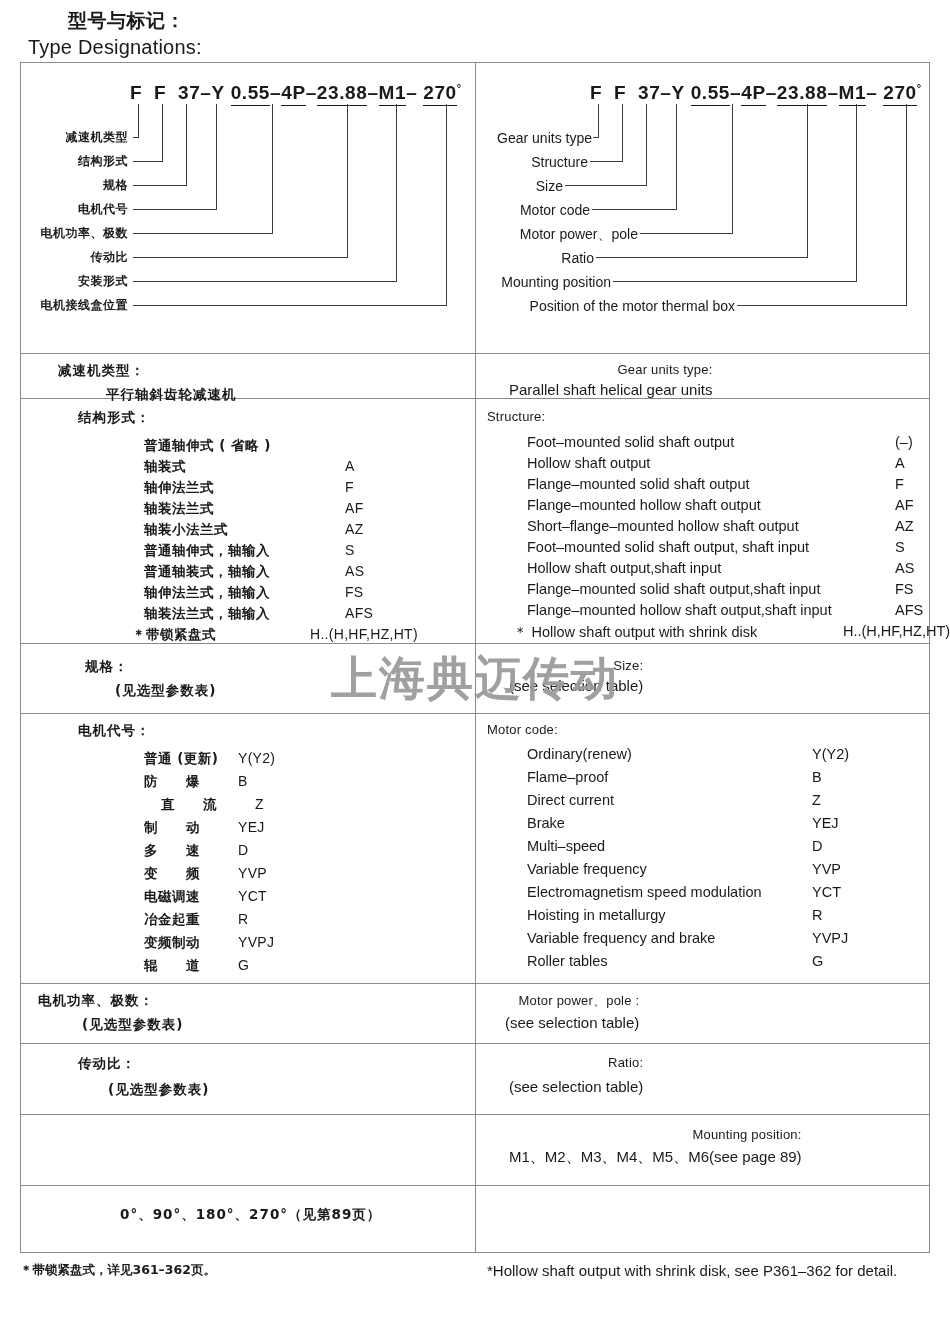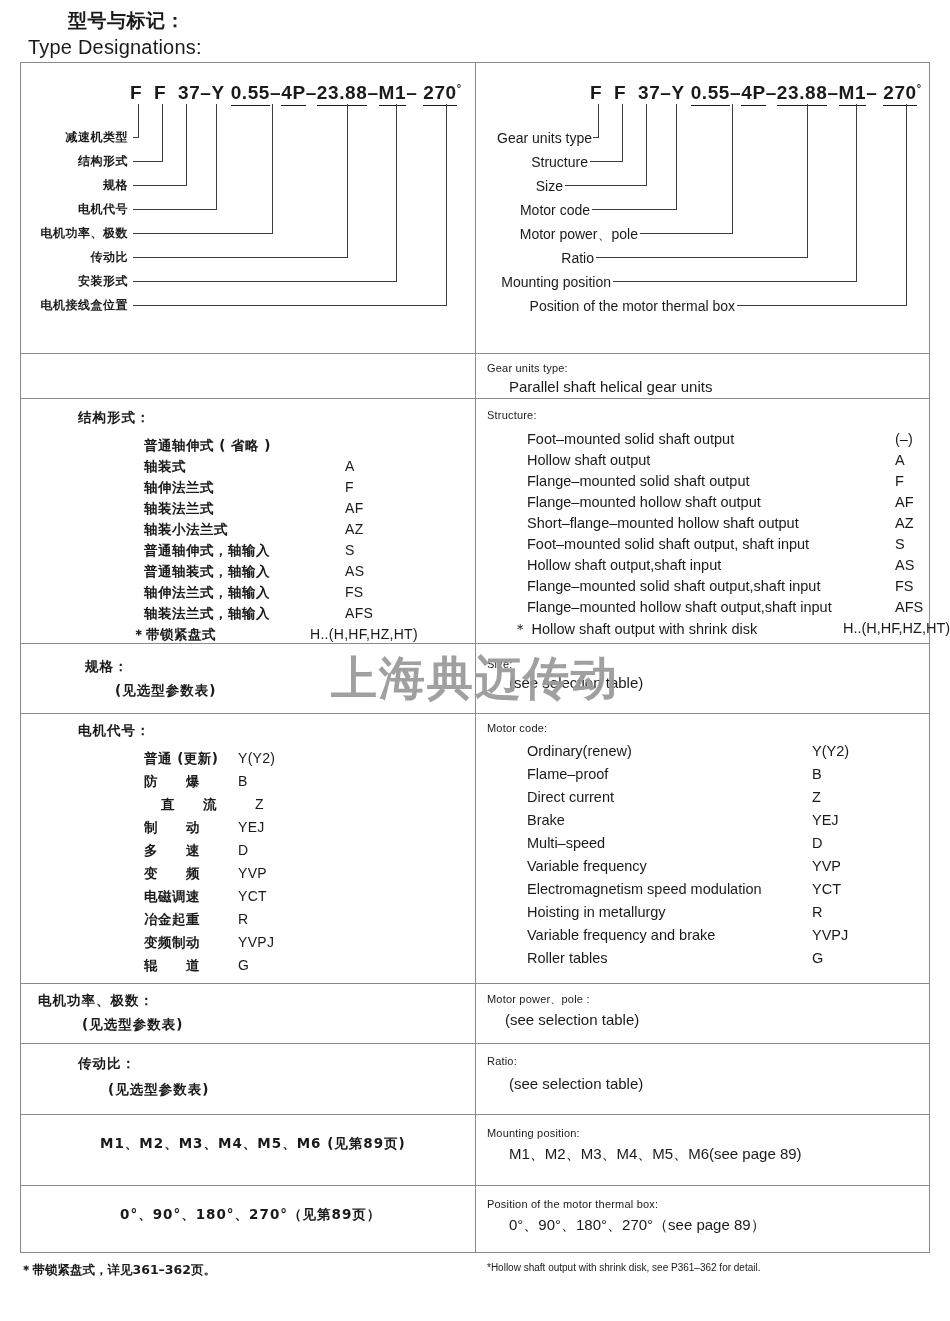--- a/index.html
+++ b/index.html
@@ -61,21 +61,21 @@
   }
   .lbl.en{font-size:14px;}
 
   
   .cell{position:absolute;box-sizing:border-box;}
   .sec-title{font-size:14px;font-weight:bold;white-space:nowrap;}
   .sec-title.cn{
     font-family:"DejaVu Sans","Liberation Sans",sans-serif;
     font-size:13.5px;letter-spacing:1px;
   }
-  .sec-title.en{font-weight:normal;font-size:11px;letter-spacing:.2px;}
+  .sec-title.en{font-weight:normal;font-size:13px;letter-spacing:.2px;text-align:right;}
   .sec-sub{font-size:14px;white-space:nowrap;}
   .sec-sub.cn{
     font-family:"DejaVu Sans","Liberation Sans",sans-serif;
     font-size:13.5px;font-weight:bold;letter-spacing:1px;
   }
   .sec-sub.en{font-size:15px;}
 
   .listrow{position:relative;height:21px;white-space:nowrap;}
   .listrow .nm{position:absolute;left:0;top:0;}
   .listrow .cd{position:absolute;top:0;}
@@ -87,21 +87,21 @@
            font-family:"Liberation Sans",sans-serif;}
   .en-item{font-size:14.5px;letter-spacing:0;}
   .en-code{font-size:14.5px;}
 
   
   .fnote{position:absolute;font-size:12.5px;white-space:nowrap;}
   .fnote.cn{
     font-family:"DejaVu Sans","Liberation Sans",sans-serif;
     font-weight:bold;font-size:12.5px;
   }
-  .fnote.en{font-size:10px;}
+  .fnote.en{font-size:15px;}
 
   
   .watermark{
     position:absolute;left:0;right:0;top:648px;
     text-align:center;
     font-family:"DejaVu Sans","Liberation Sans",sans-serif;
     font-size:46px;font-weight:bold;letter-spacing:2px;
     color:#9b9b9b;
     opacity:.95;
     pointer-events:none;
@@ -192,20 +192,24 @@
     <div class="lbl en" style="left:484px;width:108px;top:130px;">Gear units type</div>
     <div class="lbl en" style="left:484px;width:104px;top:154px;">Structure</div>
     <div class="lbl en" style="left:484px;width:79px;top:178px;">Size</div>
     <div class="lbl en" style="left:484px;width:106px;top:202px;">Motor code</div>
     <div class="lbl en" style="left:484px;width:154px;top:226px;">Motor power、pole</div>
     <div class="lbl en" style="left:484px;width:110px;top:250px;">Ratio</div>
     <div class="lbl en" style="left:484px;width:127px;top:274px;">Mounting position</div>
     <div class="lbl en" style="left:484px;width:251px;top:298px;">Position of the motor thermal box</div>
   </div>
 
+  <div class="cell" style="left:58px;top:362px;">
+    <div class="sec-title cn">减速机类型：</div>
+    <div class="sec-sub cn" style="margin-left:48px;margin-top:6px;">平行轴斜齿轮减速机</div>
+  </div>
   <div class="cell" style="left:487px;top:362px;">
     <div class="sec-title en">Gear units type:</div>
     <div class="sec-sub en" style="margin-left:22px;margin-top:4px;">Parallel shaft helical gear units</div>
   </div>
 
   <div class="cell" style="left:78px;top:409px;">
     <div class="sec-title cn">结构形式：</div>
     <div style="margin-top:10px;margin-left:66px;">
       <div class="listrow">
           <span class="nm cn-item">普通轴伸式 ( 省略 )</span>
@@ -409,33 +413,28 @@
   <div class="cell" style="left:78px;top:1055px;">
     <div class="sec-title cn">传动比：</div>
     <div class="sec-sub cn" style="margin-left:30px;margin-top:8px;">(见选型参数表)</div>
   </div>
   <div class="cell" style="left:487px;top:1055px;">
     <div class="sec-title en">Ratio:</div>
     <div class="sec-sub en" style="margin-left:22px;margin-top:8px;">(see selection table)</div>
   </div>
 
   <div class="cell" style="left:78px;top:1127px;">
-    <div class="sec-sub cn" style="margin-left:22px;margin-top:8px;">M1、M2、M3、M4、M5、M6 (见第89页)</div>
   </div>
   <div class="cell" style="left:487px;top:1127px;">
     <div class="sec-title en">Mounting position:</div>
     <div class="sec-sub en" style="margin-left:22px;margin-top:6px;">M1、M2、M3、M4、M5、M6(see page 89)</div>
   </div>
 
   <div class="cell" style="left:58px;top:1198px;">
     <div class="sec-sub cn" style="margin-left:62px;margin-top:8px;">0°、90°、180°、270°（见第89页）</div>
   </div>
-  <div class="cell" style="left:487px;top:1198px;">
-    <div class="sec-title en">Position of the motor thermal box:</div>
-    <div class="sec-sub en" style="margin-left:22px;margin-top:6px;">0°、90°、180°、270°（see page 89）</div>
-  </div>
 
   <div class="fnote cn" style="left:20px;top:1262px;">＊带锁紧盘式，详见361–362页。</div>
   <div class="fnote en" style="left:487px;top:1262px;">*Hollow shaft output with shrink disk, see P361–362 for detail.</div>
 
   <div class="watermark">上海典迈传动</div>
 
 </div>
 
 </body></html>

